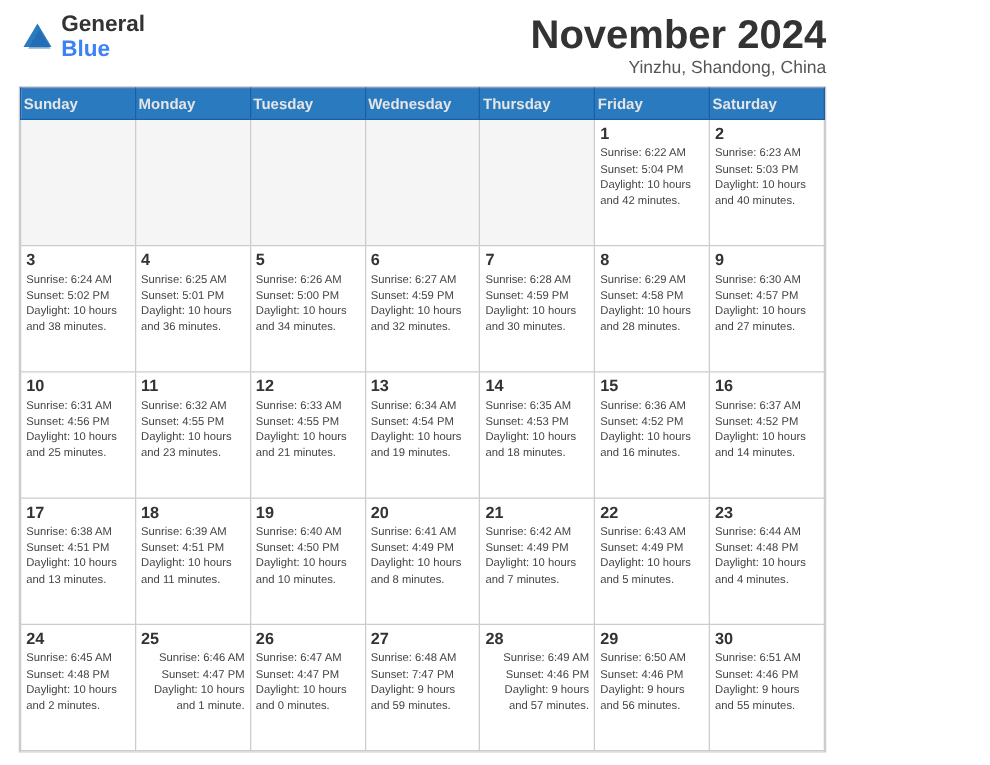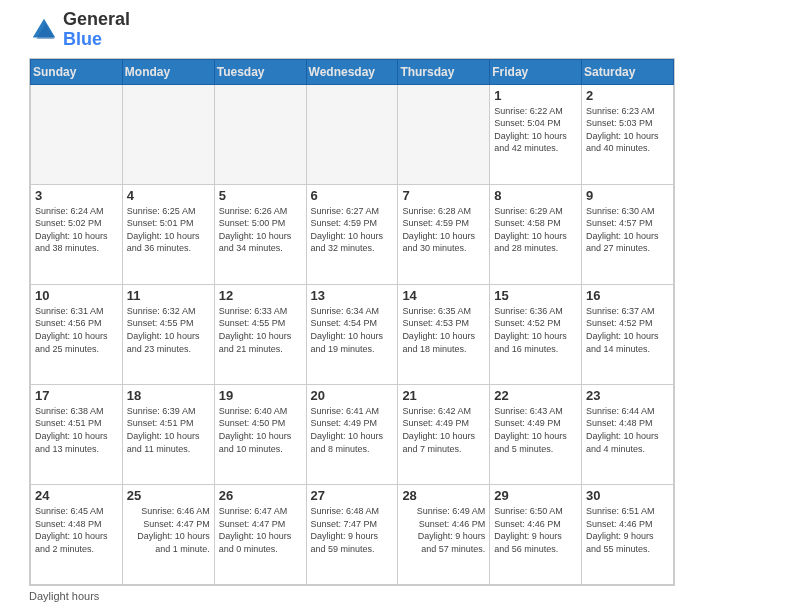--- a/index.html
+++ b/index.html
@@ -9,21 +9,20 @@
       width: 792px;
       height: 612px;
       overflow: hidden;
     }
     .page {
       width: 676px;
       height: 612px;
       padding: 10px 15px;
       display: flex;
       flex-direction: column;
-      margin-left: 14px;
     }
     .header {
       display: flex;
       justify-content: space-between;
       align-items: flex-start;
       margin-bottom: 8px;
     }
     .logo {
       display: flex;
       align-items: center;
@@ -116,20 +115,22 @@
       <svg class="logo-icon" viewBox="0 0 40 40">
         <polygon points="20,5 35,30 5,30" fill="#2a7abf"></polygon>
         <polygon points="22,12 34,32 10,32" fill="#1a5fa8" opacity="0.5"></polygon>
       </svg>
       <div class="logo-text">
         <div class="logo-general">General</div>
         <div class="logo-blue">Blue</div>
       </div>
     </div>
     <div class="title-block">
+      <div class="month-title">November 2024</div>
+      <div class="subtitle">Yinzhu, Shandong, China</div>
     </div>
   </div>
 
   <div class="calendar">
     <table>
       <thead>
         <tr id="header-row">
             <th class="day-header">Sunday</th>
             <th class="day-header">Monday</th>
             <th class="day-header">Tuesday</th>
@@ -332,16 +333,13 @@
               <span class="day-number">30</span>
               <div class="day-info" style="white-space: pre-line;">Sunrise: 6:51 AM
 Sunset: 4:46 PM
 Daylight: 9 hours and 55 minutes.</div>
             </td>
           </tr>
         </tbody>
     </table>
   </div>
 
-  <div class="footer">
-    <span>Daylight hours</span>
-  </div>
 </div>
 
 </body></html>

